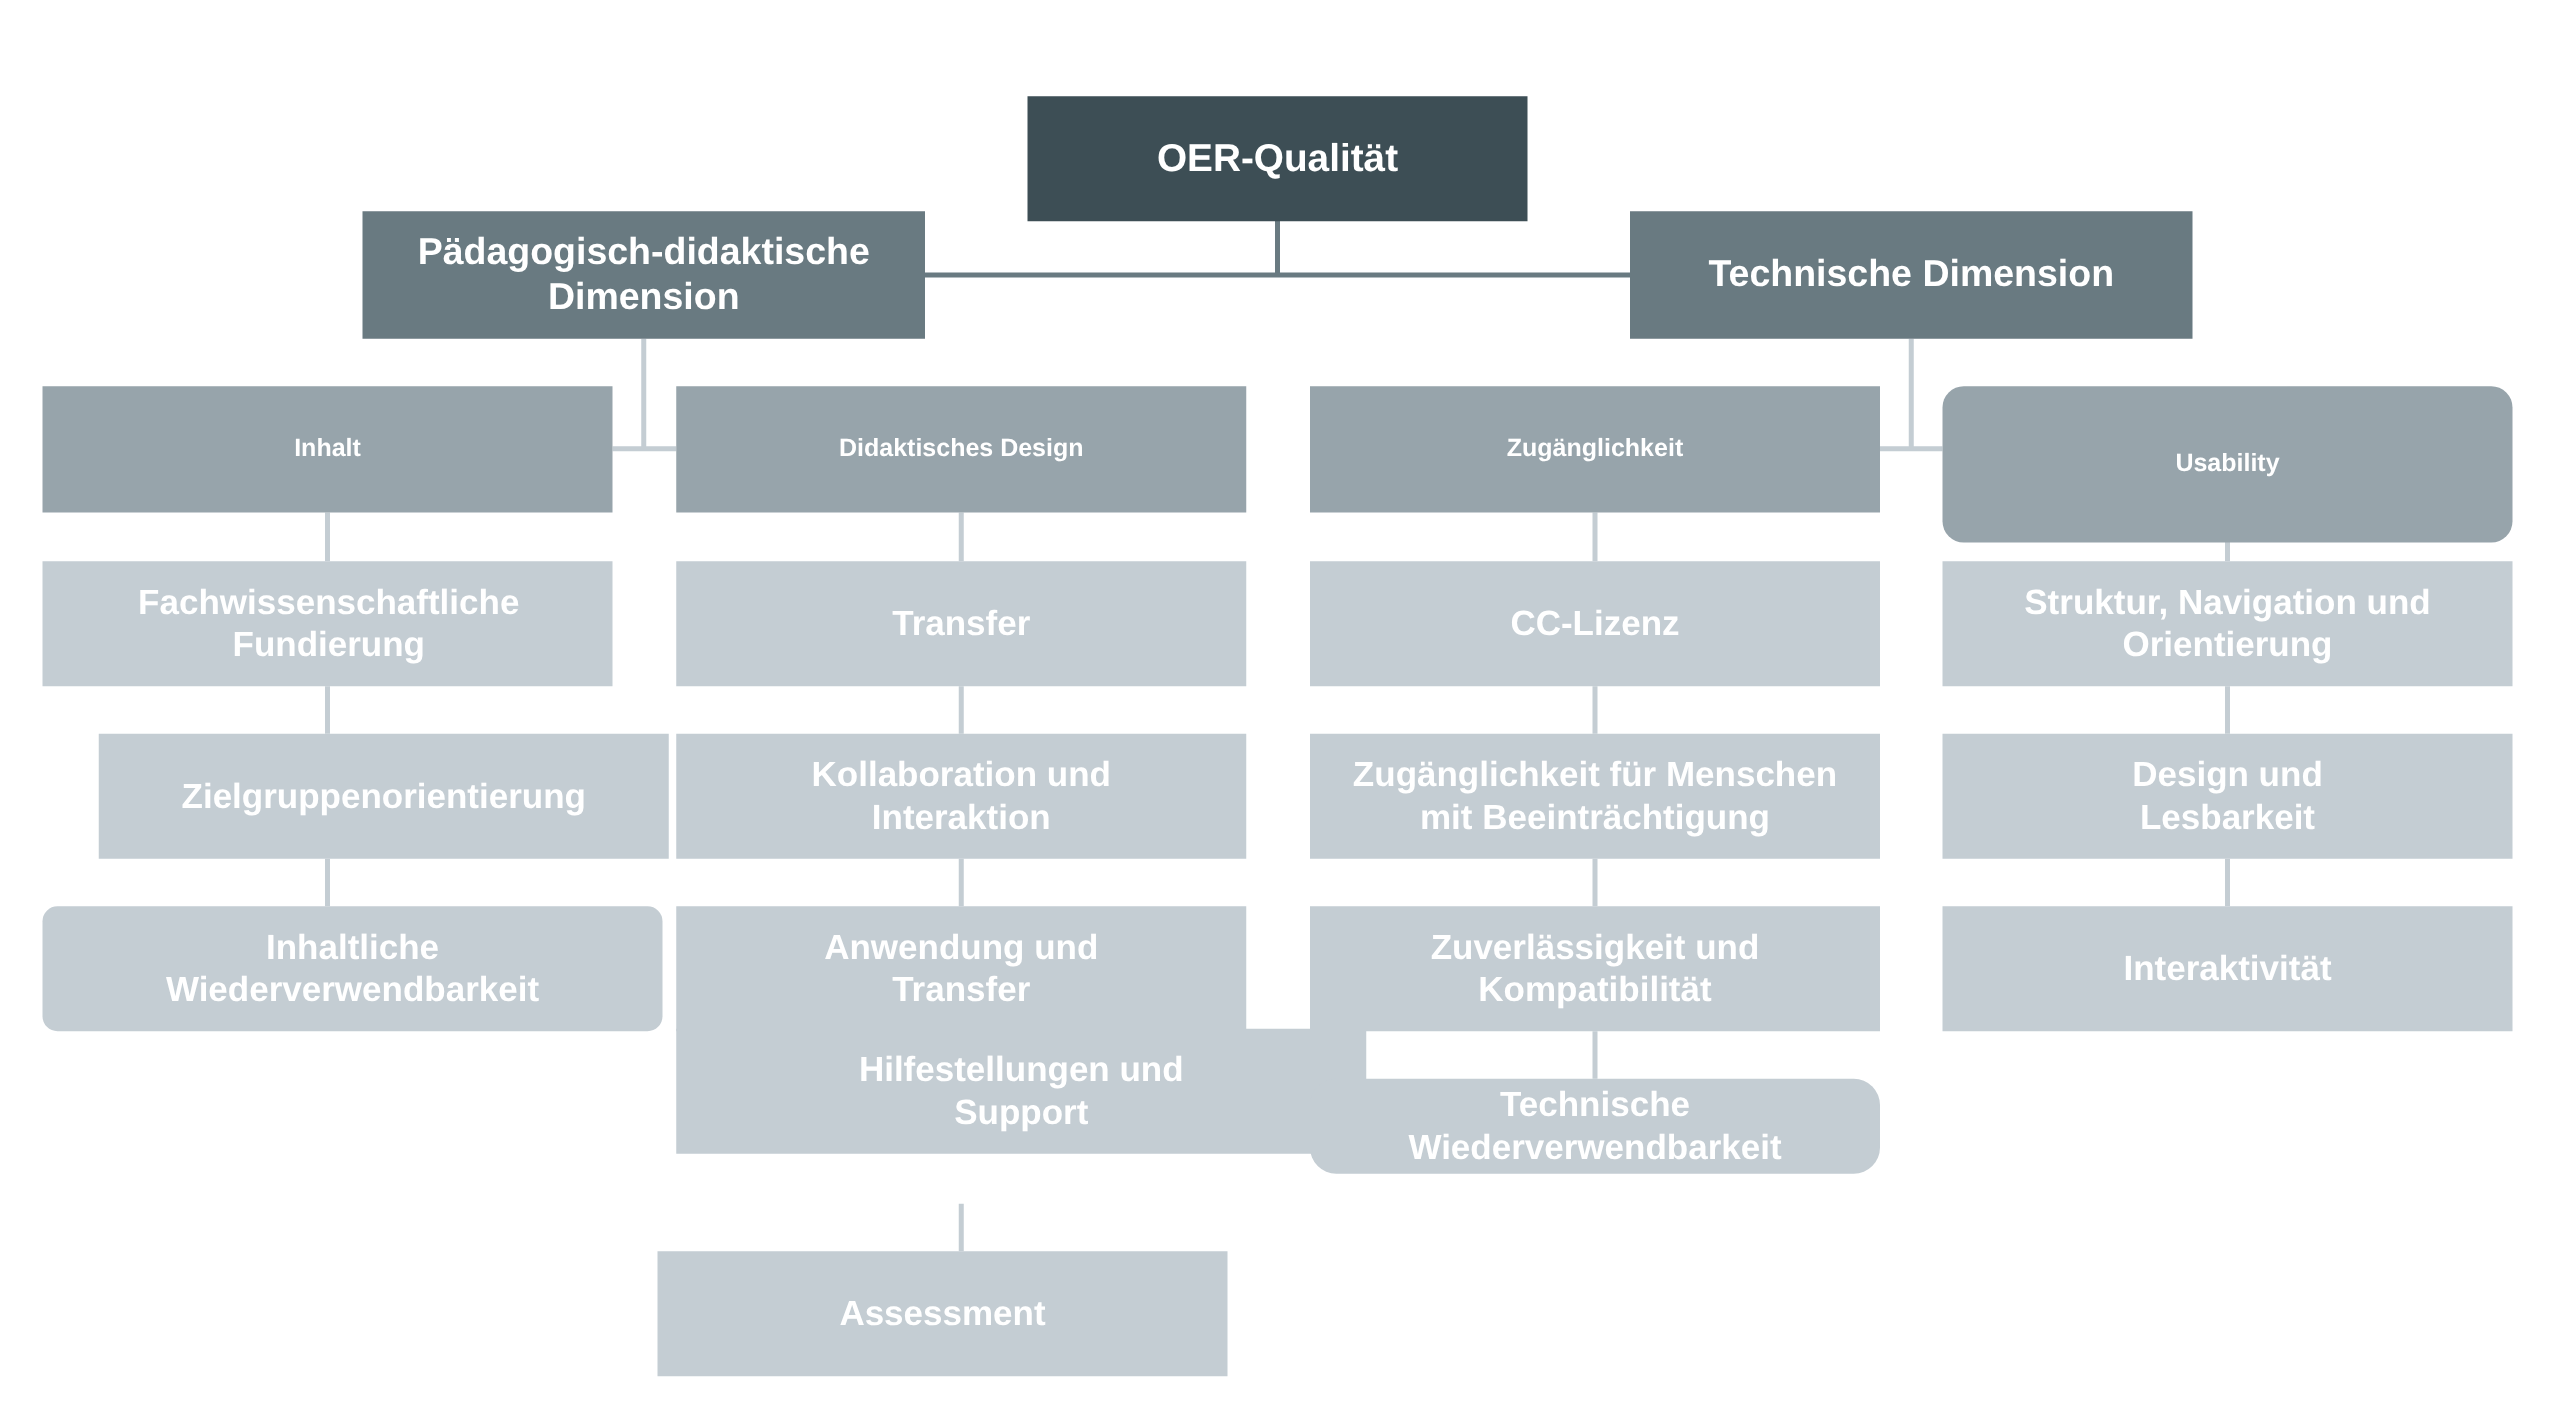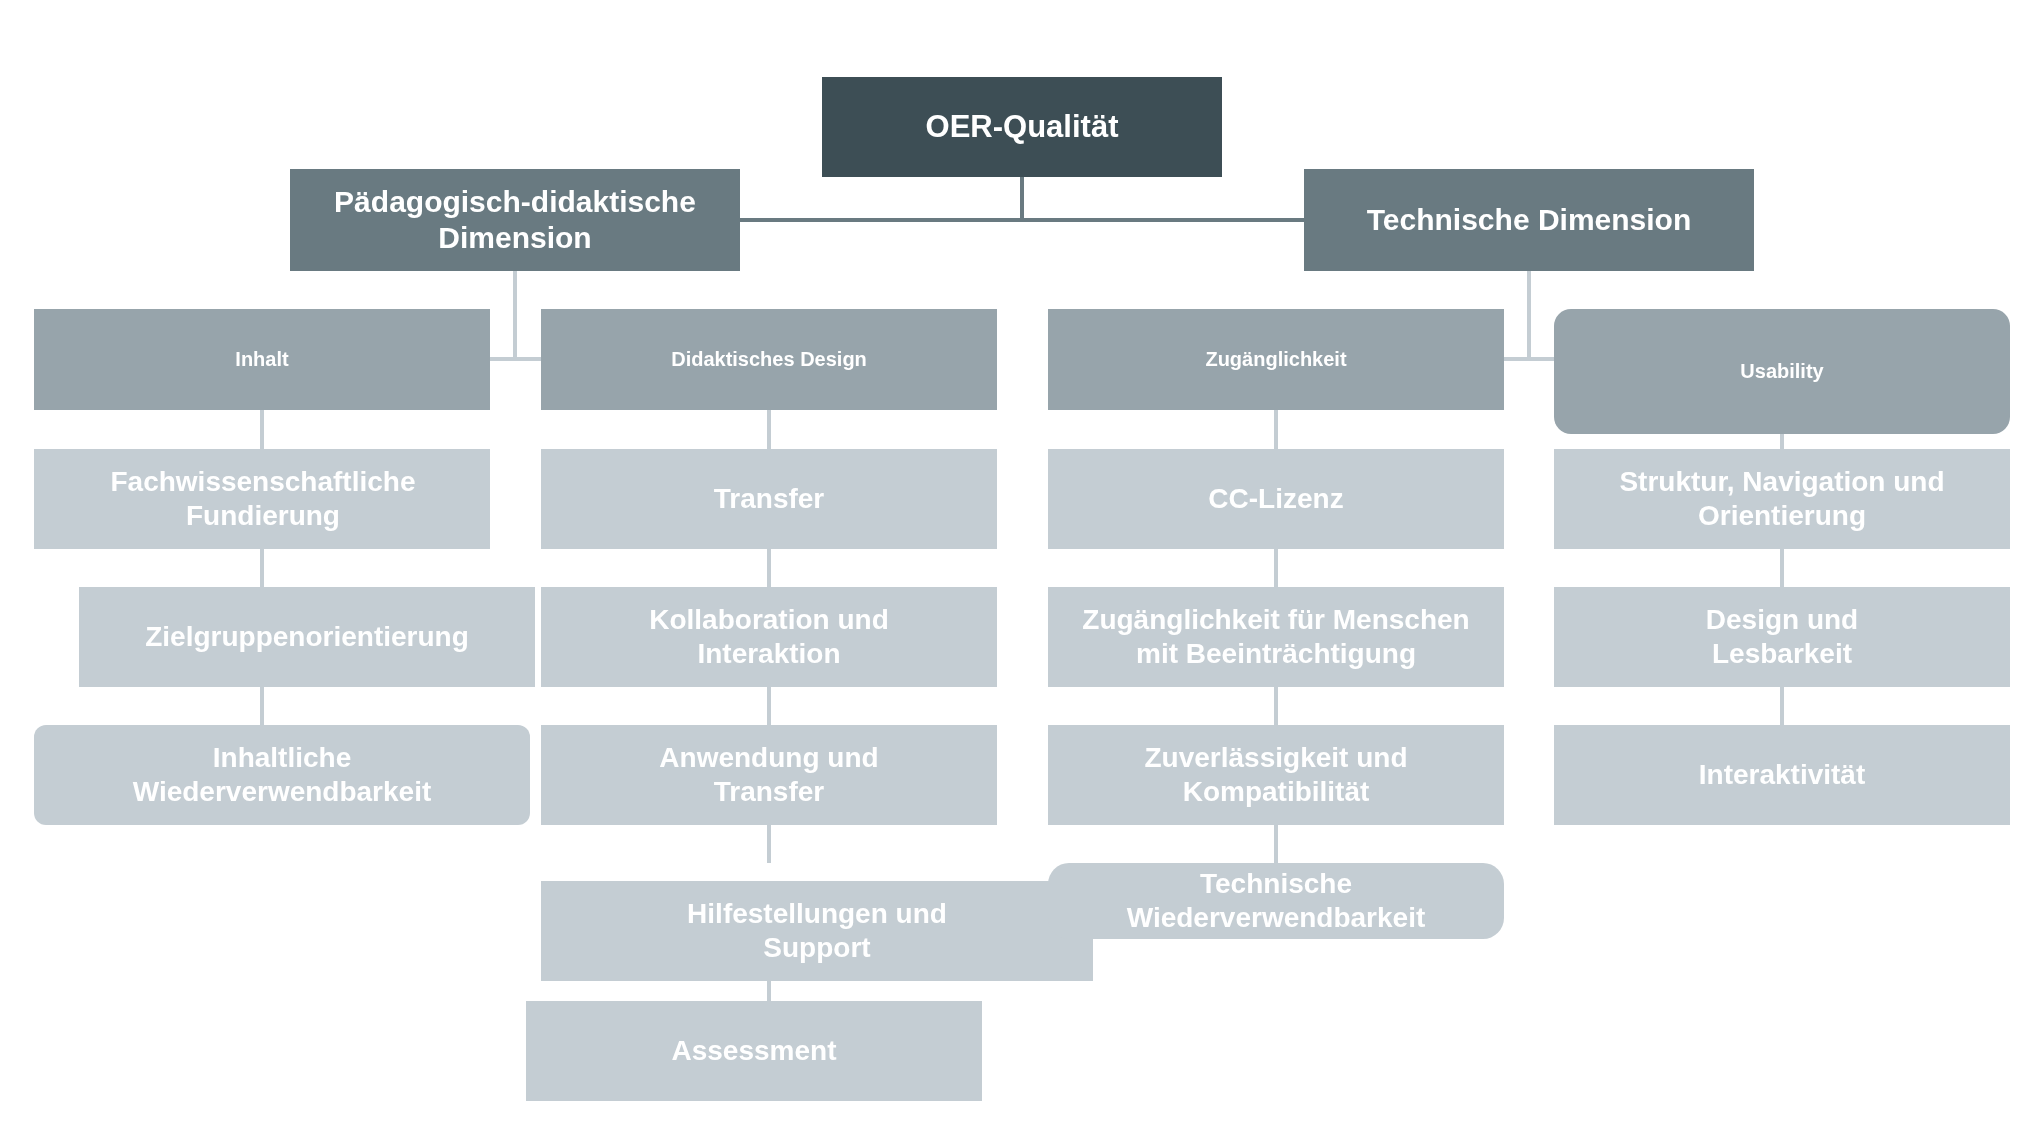--- a/index.html
+++ b/index.html
@@ -79,21 +79,21 @@
 Fundierung</div>
   <div class="box level4" style="left:34px; top:587px; width:456px; height:100px;margin-left:45px;">Zielgruppenorientierung</div>
   <div class="box level4" style="left:34px; top:725px; width:496px; height:100px;border-radius:12px;">Inhaltliche
 Wiederverwendbarkeit</div>
 
   <div class="box level4" style="left:541px; top:449px; width:456px; height:100px;">Transfer</div>
   <div class="box level4" style="left:541px; top:587px; width:456px; height:100px;">Kollaboration und
 Interaktion</div>
   <div class="box level4" style="left:541px; top:725px; width:456px; height:100px;">Anwendung und
 Transfer</div>
-  <div class="box level4" style="left:541px; top:881px; width:552px; height:100px;">Hilfestellungen und
+  <div class="box level4" style="left:541px; top:823px; width:552px; height:100px;">Hilfestellungen und
 Support</div>
   <div class="box level4" style="left:526px; top:1001px; width:456px; height:100px;">Assessment</div>
 
   <div class="box level4" style="left:1048px; top:449px; width:456px; height:100px;">CC-Lizenz</div>
   <div class="box level4" style="left:1048px; top:587px; width:456px; height:100px;">Zugänglichkeit für Menschen
 mit Beeinträchtigung</div>
   <div class="box level4" style="left:1048px; top:725px; width:456px; height:100px;">Zuverlässigkeit und
 Kompatibilität</div>
   <div class="box level4" style="left:1048px; top:863px; width:456px; height:76px;border-radius:21px;">Technische
 Wiederverwendbarkeit</div>

